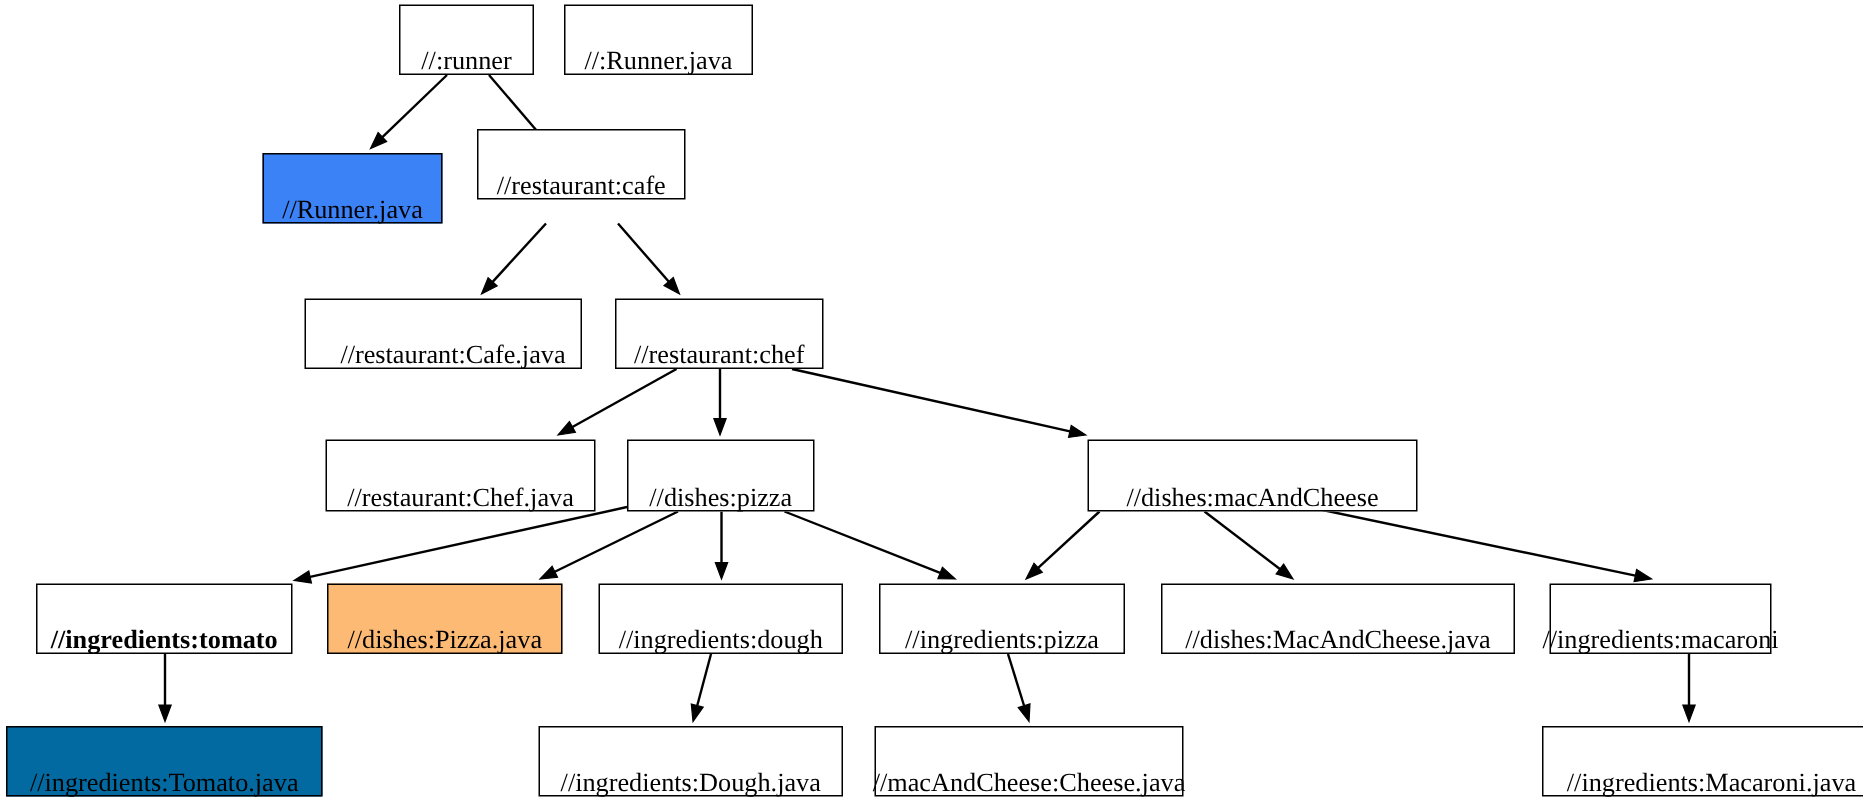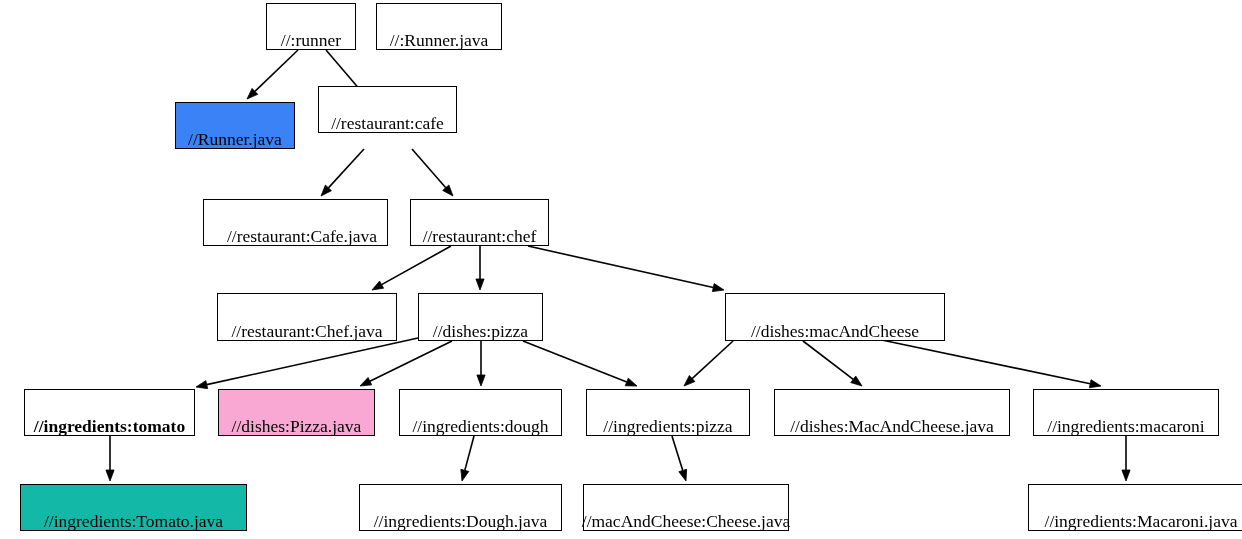--- a/index.html
+++ b/index.html
@@ -145,36 +145,36 @@
       </div>
       <div class="node" style="left: 418px; top: 293px; width: 125px; height: 48px; border-color: rgb(0, 0, 0); background: rgb(255, 255, 255);">
         <span class="node-label">//dishes:pizza</span>
       </div>
       <div class="node" style="left: 681px; top: 293px; width: 220px; height: 48px; border-color: rgb(0, 0, 0); background: rgb(255, 255, 255); margin-left: 44px;">
         <span class="node-label">//dishes:macAndCheese</span>
       </div>
       <div class="node" style="left: 24px; top: 389px; width: 171px; height: 47px; border-color: rgb(0, 0, 0); background: rgb(255, 255, 255); font-weight: bold;">
         <span class="node-label">//ingredients:tomato</span>
       </div>
-      <div class="node" style="left: 218px; top: 389px; width: 157px; height: 47px; border-color: rgb(0, 0, 0); background: #f9a8d4;">
+      <div class="node" style="left: 218px; top: 389px; width: 157px; height: 47px; border-color: rgb(0, 0, 0); background: #fdba74;">
         <span class="node-label">//dishes:Pizza.java</span>
       </div>
       <div class="node" style="left: 399px; top: 389px; width: 163px; height: 47px; border-color: rgb(0, 0, 0); background: rgb(255, 255, 255);">
         <span class="node-label">//ingredients:dough</span>
       </div>
       <div class="node" style="left: 586px; top: 389px; width: 164px; height: 47px; border-color: rgb(0, 0, 0); background: rgb(255, 255, 255);">
         <span class="node-label">//ingredients:pizza</span>
       </div>
       <div class="node" style="left: 774px; top: 389px; width: 236px; height: 47px; border-color: rgb(0, 0, 0); background: rgb(255, 255, 255);">
         <span class="node-label">//dishes:MacAndCheese.java</span>
       </div>
-      <div class="node" style="left: 1033px; top: 389px; width: 186px; height: 47px; border-color: rgb(0, 0, 0); background: rgb(255, 255, 255);">
+      <div class="node" style="left: 1033px; top: 389px; width: 148px; height: 47px; border-color: rgb(0, 0, 0); background: rgb(255, 255, 255);">
         <span class="node-label">//ingredients:macaroni</span>
       </div>
-      <div class="node" style="left: 20px; top: 484px; width: 227px; height: 47px; border-color: rgb(0, 0, 0); background: #14b8a6;">
+      <div class="node" style="left: 4px; top: 484px; width: 211px; height: 47px; border-color: rgb(0, 0, 0); background: #0369a1;">
         <span class="node-label">//ingredients:Tomato.java</span>
       </div>
       <div class="node" style="left: 359px; top: 484px; width: 203px; height: 47px; border-color: rgb(0, 0, 0); background: rgb(255, 255, 255);">
         <span class="node-label">//ingredients:Dough.java</span>
       </div>
       <div class="node" style="left: 583px; top: 484px; width: 206px; height: 47px; border-color: rgb(0, 0, 0); background: rgb(255, 255, 255);">
         <span class="node-label">//macAndCheese:Cheese.java</span>
       </div>
       <div class="node" style="left: 1013px; top: 484px; width: 226px; height: 47px; border-color: rgb(0, 0, 0); background: rgb(255, 255, 255); margin-left: 15px;">
         <span class="node-label">//ingredients:Macaroni.java</span>

